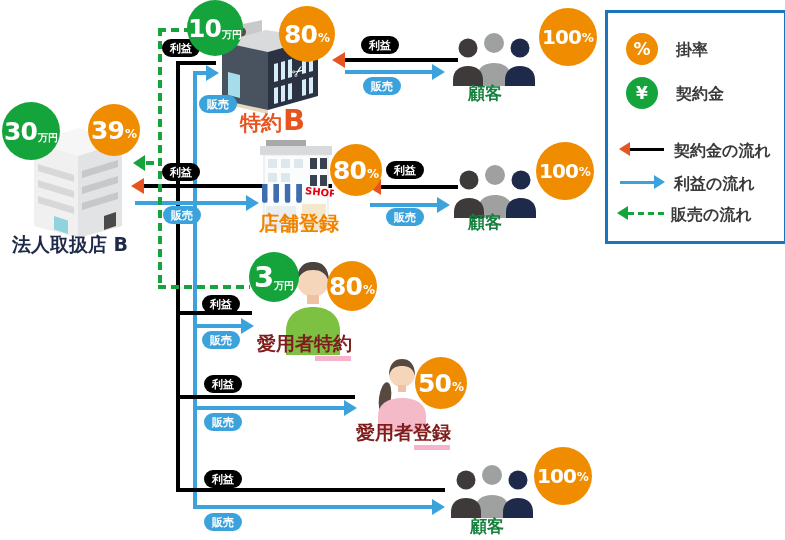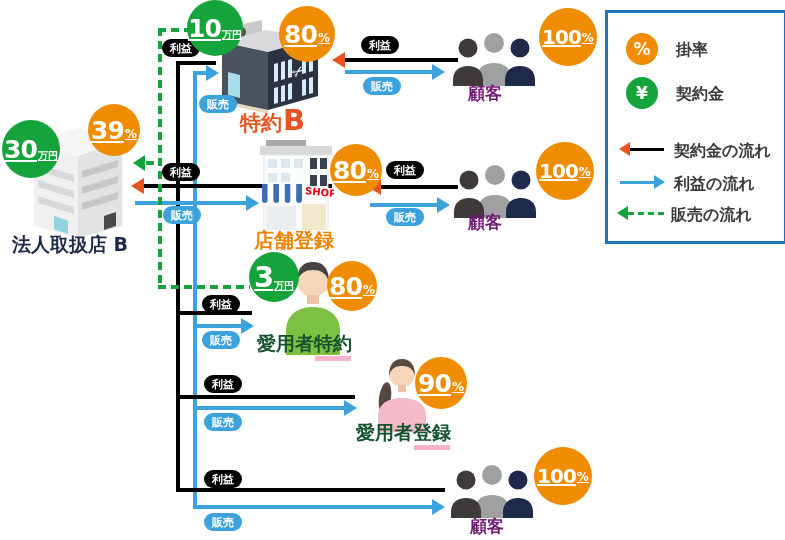--- a/index.html
+++ b/index.html
@@ -29,30 +29,30 @@
   
   .badge{position:absolute;border-radius:50%;color:#fff;font-weight:bold;display:flex;
          align-items:center;justify-content:center;z-index:6;line-height:1;}
   .badge.green{background:#15a43b;}
   .badge.orangeb{background:#f08c00;}
   .badge .num{font-size:25px;letter-spacing:-1px;}
   .badge .num-lg{font-size:29px;letter-spacing:-1px;}
   .badge .num-sm{font-size:20px;letter-spacing:-1px;}
   .badge .unit{font-size:10px;margin-left:1px;align-self:flex-end;margin-bottom:1px;}
   .badge .unit-pct{font-size:12px;margin-left:1px;align-self:flex-end;margin-bottom:3px;}
-  .badge-inner{display:flex;align-items:center;text-decoration:underline;}
+  .badge-inner{display:flex;align-items:center;}
 
   
   .node-label{position:absolute;font-weight:bold;white-space:nowrap;z-index:6;}
   .lbl-navy{color:#1e2a4a;font-size:19px;}
   .lbl-red{color:#e8541f;font-size:21px;display:flex;align-items:baseline;}
   .lbl-red .suffix{font-size:29px;margin-left:1px;}
   .lbl-shop{color:#f08300;font-size:20px;}
-  .lbl-pink{color:#14532d;font-size:19px;}
-  .lbl-cust{color:#701a75;font-size:17px;}
+  .lbl-pink{color:#7f1d1d;font-size:19px;}
+  .lbl-cust{color:#15803d;font-size:17px;}
   .u-pink{position:relative;}
   .u-pink::after{content:"";position:absolute;left:1px;right:1px;bottom:-7px;height:5px;background:#f6b3cc;}
 
   .entity{position:absolute;z-index:4;}
 
   
   #legend{position:absolute;left:605px;top:10px;width:176px;height:228px;border:3px solid #1b75bc;background:#fff;z-index:7;}
   .lg-circle{position:absolute;width:32px;height:32px;border-radius:50%;color:#fff;font-weight:bold;
              display:flex;align-items:center;justify-content:center;font-size:17px;}
   .lg-label{position:absolute;font-weight:bold;font-size:16px;color:#3a3a3a;white-space:nowrap;}
@@ -106,21 +106,21 @@
     <polygon points="10,52 46,63 46,70 10,59" fill="#d7d8d9"></polygon>
     <polygon points="10,68 46,79 46,86 10,75" fill="#d7d8d9"></polygon>
     <polygon points="10,84 46,95 46,102 10,91" fill="#d7d8d9"></polygon>
     <polygon points="26,104 40,108.5 40,122 26,117.5" fill="#8fd4dc"></polygon>
     <polygon points="54,59 90,48 90,55 54,66" fill="#c7c8ca"></polygon>
     <polygon points="54,75 90,64 90,71 54,82" fill="#c7c8ca"></polygon>
     <polygon points="54,91 90,80 90,87 54,98" fill="#c7c8ca"></polygon>
     <polygon points="76,104 88,100 88,114 76,118" fill="#4a4a4a"></polygon>
   </svg>
   <div class="node-label lbl-navy" style="left:10px;top:232px;width:120px;text-align:center;">法人取扱店 B</div>
-  <div class="badge green" style="left:2px;top:120px;width:58px;height:58px;">
+  <div class="badge green" style="left:2px;top:102px;width:58px;height:58px;">
     <span class="badge-inner">
         <span class="num">30</span>
         <span class="unit">万円</span>
       </span>
   </div>
   <div class="badge orangeb" style="left:88px;top:104px;width:52px;height:52px;">
     <span class="badge-inner">
         <span class="num">39</span>
         <span class="unit-pct">%</span>
       </span>
@@ -189,21 +189,21 @@
       <circle cx="18.25" cy="60" r="2.85" fill="#3e6db0"></circle>
         <circle cx="23.95" cy="60" r="2.85" fill="#ffffff"></circle>
       <circle cx="29.65" cy="60" r="2.85" fill="#3e6db0"></circle>
         <circle cx="35.35" cy="60" r="2.85" fill="#ffffff"></circle>
       <circle cx="41.05" cy="60" r="2.85" fill="#3e6db0"></circle>
     </g>
     <text x="47" y="55" font-size="10" font-weight="bold" fill="#e60012" transform="rotate(6 56 52)">SHOP</text>
     <rect x="8" y="66" width="30" height="24" fill="#e9eef1"></rect>
     <rect x="44" y="64" width="24" height="26" fill="#f3e8cc"></rect>
   </svg>
-  <div class="node-label lbl-shop" style="left:254px;top:227px;width:90px;">店舗登録</div>
+  <div class="node-label lbl-shop" style="left:254px;top:210px;width:90px;text-align:center;">店舗登録</div>
   <div class="badge orangeb" style="left:330px;top:144px;width:52px;height:52px;">
     <span class="badge-inner">
         <span class="num">80</span>
         <span class="unit-pct">%</span>
       </span>
   </div>
 
   <svg class="entity" style="left:278px;top:255px;" width="70" height="100" viewBox="0 0 70 100">
     <circle cx="35" cy="26" r="16" fill="#f6d6ba"></circle>
     <path d="M19,27 C19,12 26,7 35,7 C44,7 51,12 51,27 C48,18 43,15 35,15 C27,15 22,18 19,27 Z" fill="#4a4440"></path>
@@ -231,21 +231,21 @@
     <circle cx="30" cy="20" r="13" fill="#f6d6ba"></circle>
     <path d="M17,22 C17,9 23,5 30,5 C37,5 43,9 43,22 C41,14 36,12 30,12 C24,12 19,14 17,22 Z" fill="#57493f"></path>
     <rect x="26" y="31" width="8" height="7" fill="#eec3a3"></rect>
     <path d="M6,78 L6,62 C6,50 16,44 30,44 C44,44 54,50 54,62 L54,78 Z" fill="#f4bac7"></path>
   </svg>
   <div class="node-label lbl-pink" style="left:356px;top:420px;">
     <span>愛用者</span><span class="u-pink">登録</span>
   </div>
   <div class="badge orangeb" style="left:415px;top:357px;width:52px;height:52px;">
     <span class="badge-inner">
-        <span class="num">90</span>
+        <span class="num">50</span>
         <span class="unit-pct">%</span>
       </span>
   </div>
 
   <svg class="entity" style="left:452px;top:30px;" width="84" height="56" viewBox="0 0 84 56">
     <circle cx="42" cy="13" r="10" fill="#9fa0a0"></circle>
     <path d="M25,56 L25,48 C25,38 32,33 42,33 C52,33 59,38 59,48 L59,56 Z" fill="#9fa0a0"></path>
     <circle cx="16" cy="18" r="9.5" fill="#3e3a39"></circle>
     <path d="M1,56 L1,50 C1,41 7,36 16,36 C25,36 31,41 31,50 L31,56 Z" fill="#3e3a39"></path>
     <circle cx="68" cy="18" r="9.5" fill="#1e2a4a"></circle>

